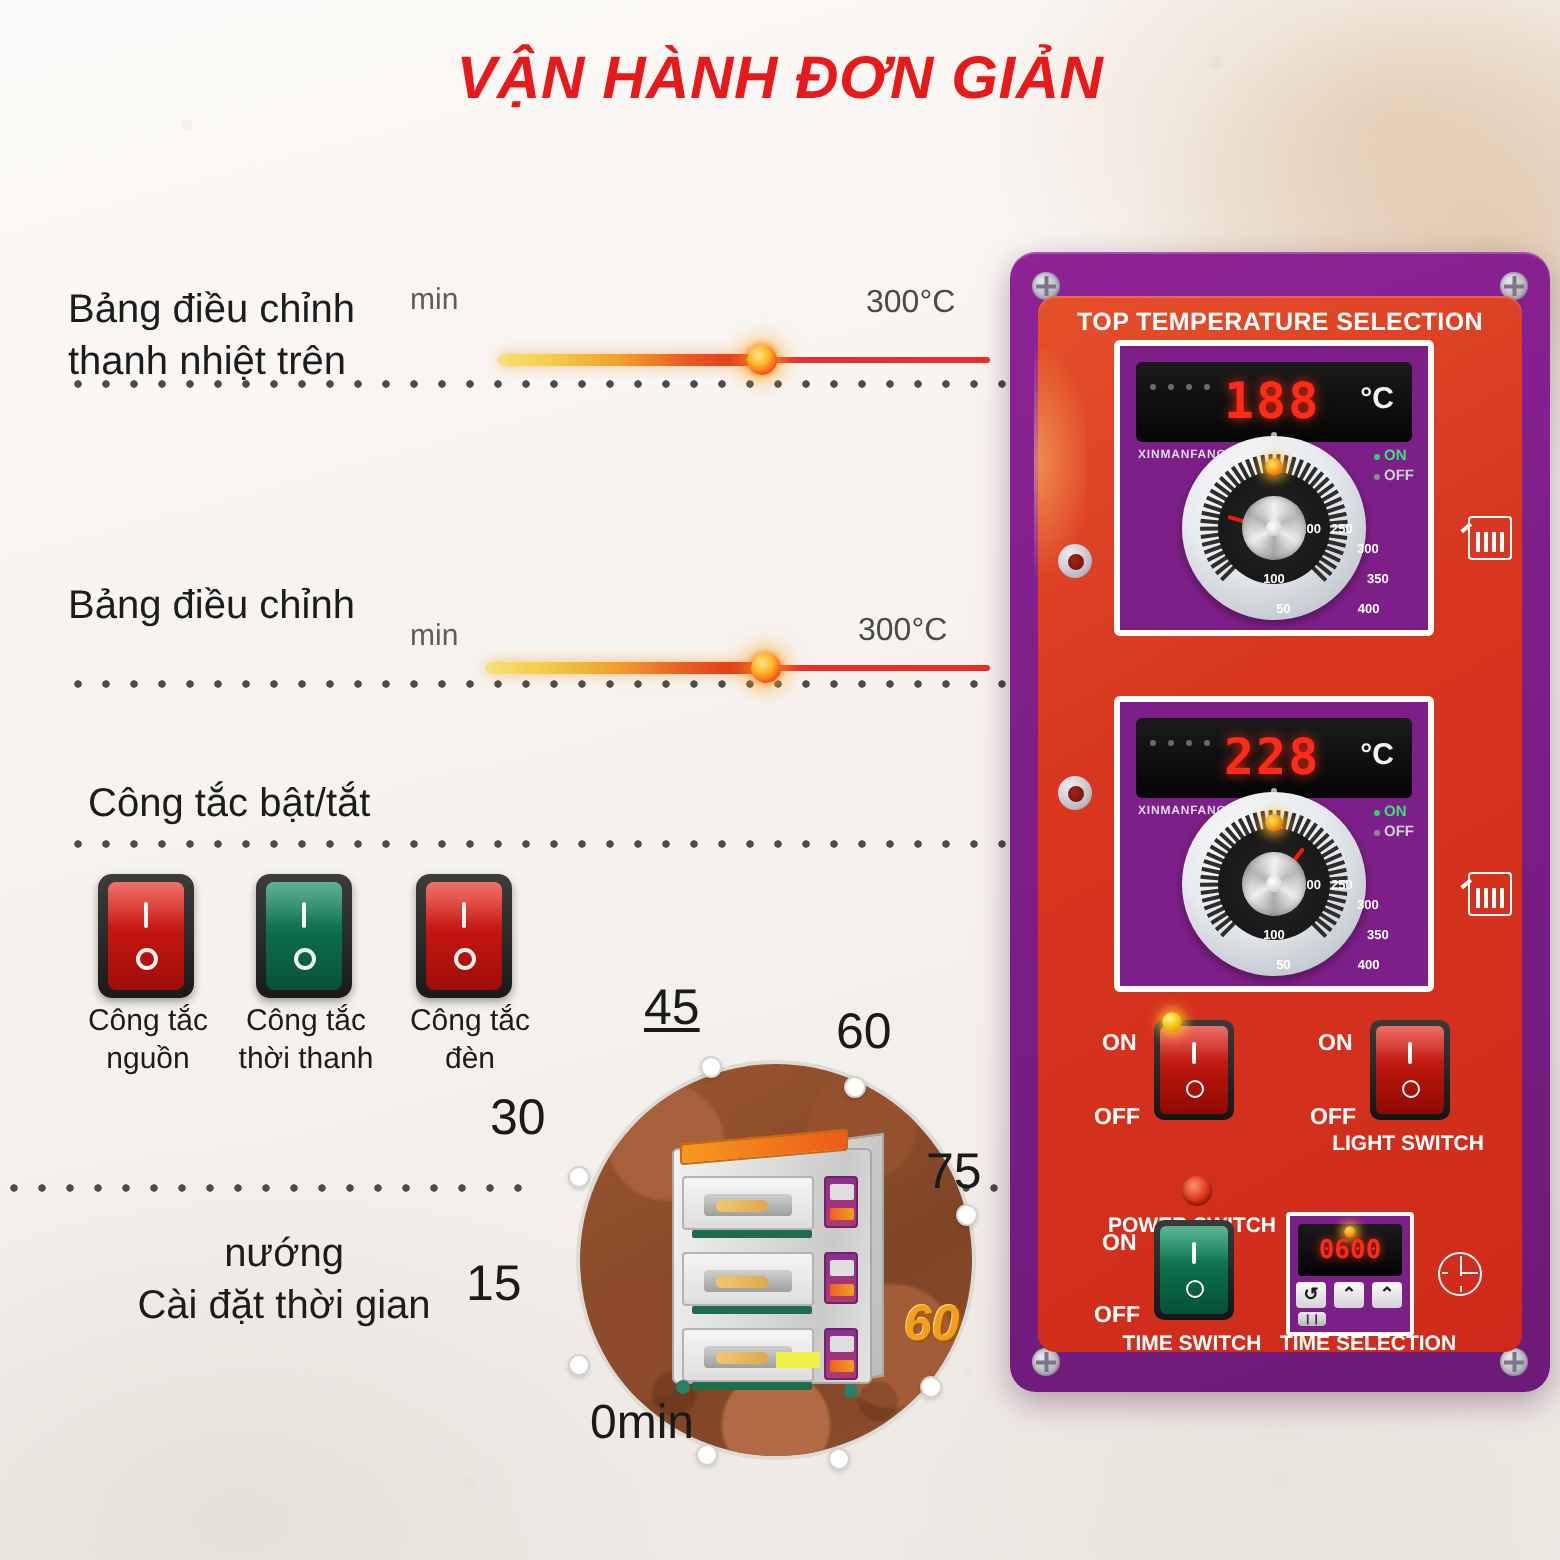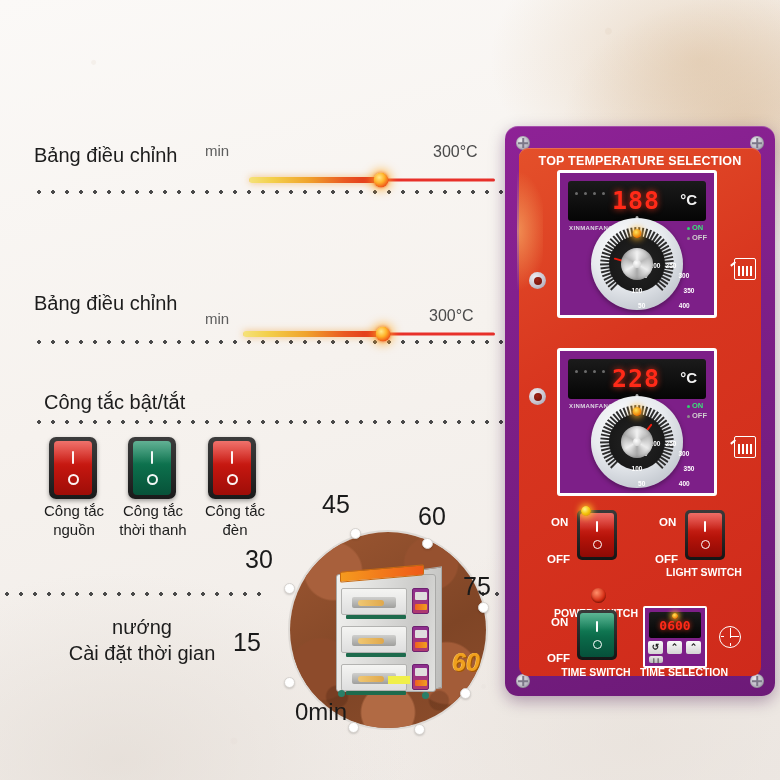--- a/index.html
+++ b/index.html
@@ -263,30 +263,32 @@
     background:#fff;}
   .clock-tick{position:absolute;width:1.4px;height:3px;background:#fff;}
 </style>
 </head>
 <body>
 
 <div id="bg-layer"></div>
 <div id="bg-speckle"></div>
 
 <div id="title-block">
+  <div class="title-line" id="title-line-1">VẬN HÀNH ĐƠN GIẢN</div>
 </div>
 
 <div class="dots" style="left:32px;top:190px;width:500px;"></div>
 <div class="dots" style="left:32px;top:340px;width:500px;"></div>
 <div class="dots" style="left:32px;top:420px;width:500px;"></div>
 <div class="dots" style="left:0px;top:592px;width:270px;"></div>
 <div class="dots" style="left:462px;top:592px;width:70px;"></div>
 
 <div class="lbl" style="left:34px;top:143px;">
   <div>Bảng điều chỉnh</div>
+  <div>thanh nhiệt trên</div>
 </div>
 <div class="slider" style="left:205px;top:158px;width:290px;height:26px;">
   <div class="cap" style="left:0px;top:-8px;">min</div>
   <div class="track-base" style="left:44px;width:246px;top:22px;"></div>
   <div class="track-fill" style="left:44px;width:132px;top:22px;"></div>
   <div class="knob" style="left:176px;top:22px;"></div>
   <div class="cap right" style="left:228px;top:-6px;">300°C</div>
 </div>
 
 <div class="lbl" style="left:34px;top:291px;">
@@ -369,21 +371,21 @@
   <div class="dial-node" style="left:-4px;top:53px;"></div>
   <div class="dial-node" style="left:62px;top:-2px;"></div>
   <div class="dial-node" style="left:134px;top:8px;"></div>
   <div class="dial-node" style="left:190px;top:72px;"></div>
   <div class="dial-node" style="left:172px;top:158px;"></div>
   <div class="dial-node" style="left:126px;top:194px;"></div>
 </div>
 <div class="dial-num zero" style="left:295px;top:698px;">0min</div>
 <div class="dial-num" style="left:233px;top:628px;">15</div>
 <div class="dial-num" style="left:245px;top:545px;">30</div>
-<div class="dial-num" style="left:322px;top:490px;">45</div>
+<div class="dial-num" style="left:322px;top:490px;text-decoration:underline;">45</div>
 <div class="dial-num" style="left:418px;top:502px;">60</div>
 <div class="dial-num" style="left:463px;top:572px;">75</div>
 <div class="dial-num hot" style="left:452px;top:648px;">60</div>
 
 <div id="control-panel">
   <div class="panel-screw" style="left:11px;top:10px;"></div>
   <div class="panel-screw" style="right:11px;top:10px;"></div>
   <div class="panel-screw" style="left:11px;bottom:8px;"></div>
   <div class="panel-screw" style="right:11px;bottom:8px;"></div>
 

